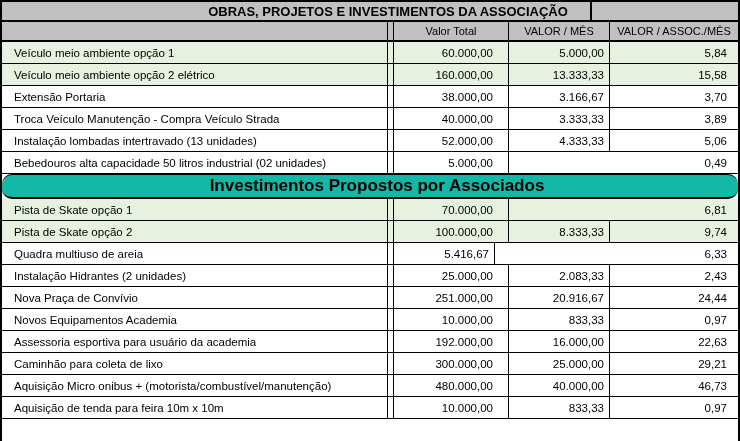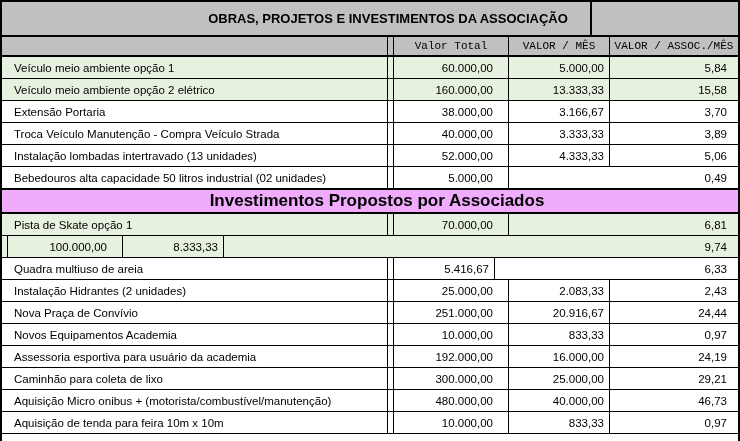--- a/index.html
+++ b/index.html
@@ -15,38 +15,38 @@
     display:flex; align-items:center; overflow:hidden; white-space:nowrap;
     font-size:11.5px; background:#fff;
   }
   .c-name  { width:386px; padding-left:12px; }
   .c-gap   { width:6px; }
   .c-total { width:115px; justify-content:flex-end; padding-right:15px; }
   .c-mes   { width:101px; justify-content:flex-end; padding-right:5px; }
   .c-assoc { flex:1; border-right:none; justify-content:flex-end; padding-right:11px; }
 
   .title-row {
-    height:35px; box-sizing:border-box; background:#C0C0C0;
+    height:20px; box-sizing:border-box; background:#C0C0C0;
     border-bottom:2px solid #000; position:relative;
     display:flex; align-items:center; justify-content:center;
     font-weight:bold; font-size:13px; padding-left:36px;
   }
   .title-divider { position:absolute; left:588px; top:0; bottom:0; width:2px; background:#000; }
 
   .header-row { height:20px; }
   .header-row .cell {
     background:#C0C0C0; border-bottom-width:2px;
-    justify-content:center; padding:0 2px; font-size:11px;font-family:Liberation Mono, monospace;
+    justify-content:center; padding:0 2px; font-size:11px;
   }
 
   .section-row {
-    height:25px; box-sizing:border-box; background:#f0abfc;
+    height:25px; box-sizing:border-box; background:#14b8a6;
     border-top:1px solid #000; border-bottom:2px solid #000;
     display:flex; align-items:center; justify-content:center;
-    font-weight:bold; font-size:17px; padding-left:14px;
+    font-weight:bold; font-size:17px; padding-left:14px;border-radius:10px;
   }
 
   .green .cell { background:#E7F1DF; }
 </style>
 </head>
 <body>
 
 <div class="sheet">
 
   <div class="title-row">
@@ -115,20 +115,21 @@
   </div>
 
   <div class="row green">
     <div class="cell c-name">Pista de Skate opção 1</div>
     <div class="cell c-gap"></div>
     <div class="cell c-total">70.000,00</div>
     <div class="cell c-assoc">6,81</div>
   </div>
 
   <div class="row green">
+    <div class="cell c-name">Pista de Skate opção 2</div>
     <div class="cell c-gap"></div>
     <div class="cell c-total">100.000,00</div>
     <div class="cell c-mes">8.333,33</div>
     <div class="cell c-assoc">9,74</div>
   </div>
 
   <div class="row">
     <div class="cell c-name">Quadra multiuso de areia</div>
     <div class="cell c-gap"></div>
     <div class="cell c-mes">5.416,67</div>
@@ -157,21 +158,21 @@
     <div class="cell c-total">10.000,00</div>
     <div class="cell c-mes">833,33</div>
     <div class="cell c-assoc">0,97</div>
   </div>
 
   <div class="row">
     <div class="cell c-name">Assessoria esportiva para usuário da academia</div>
     <div class="cell c-gap"></div>
     <div class="cell c-total">192.000,00</div>
     <div class="cell c-mes">16.000,00</div>
-    <div class="cell c-assoc">24,19</div>
+    <div class="cell c-assoc">22,63</div>
   </div>
 
   <div class="row">
     <div class="cell c-name">Caminhão para coleta de lixo</div>
     <div class="cell c-gap"></div>
     <div class="cell c-total">300.000,00</div>
     <div class="cell c-mes">25.000,00</div>
     <div class="cell c-assoc">29,21</div>
   </div>
 

